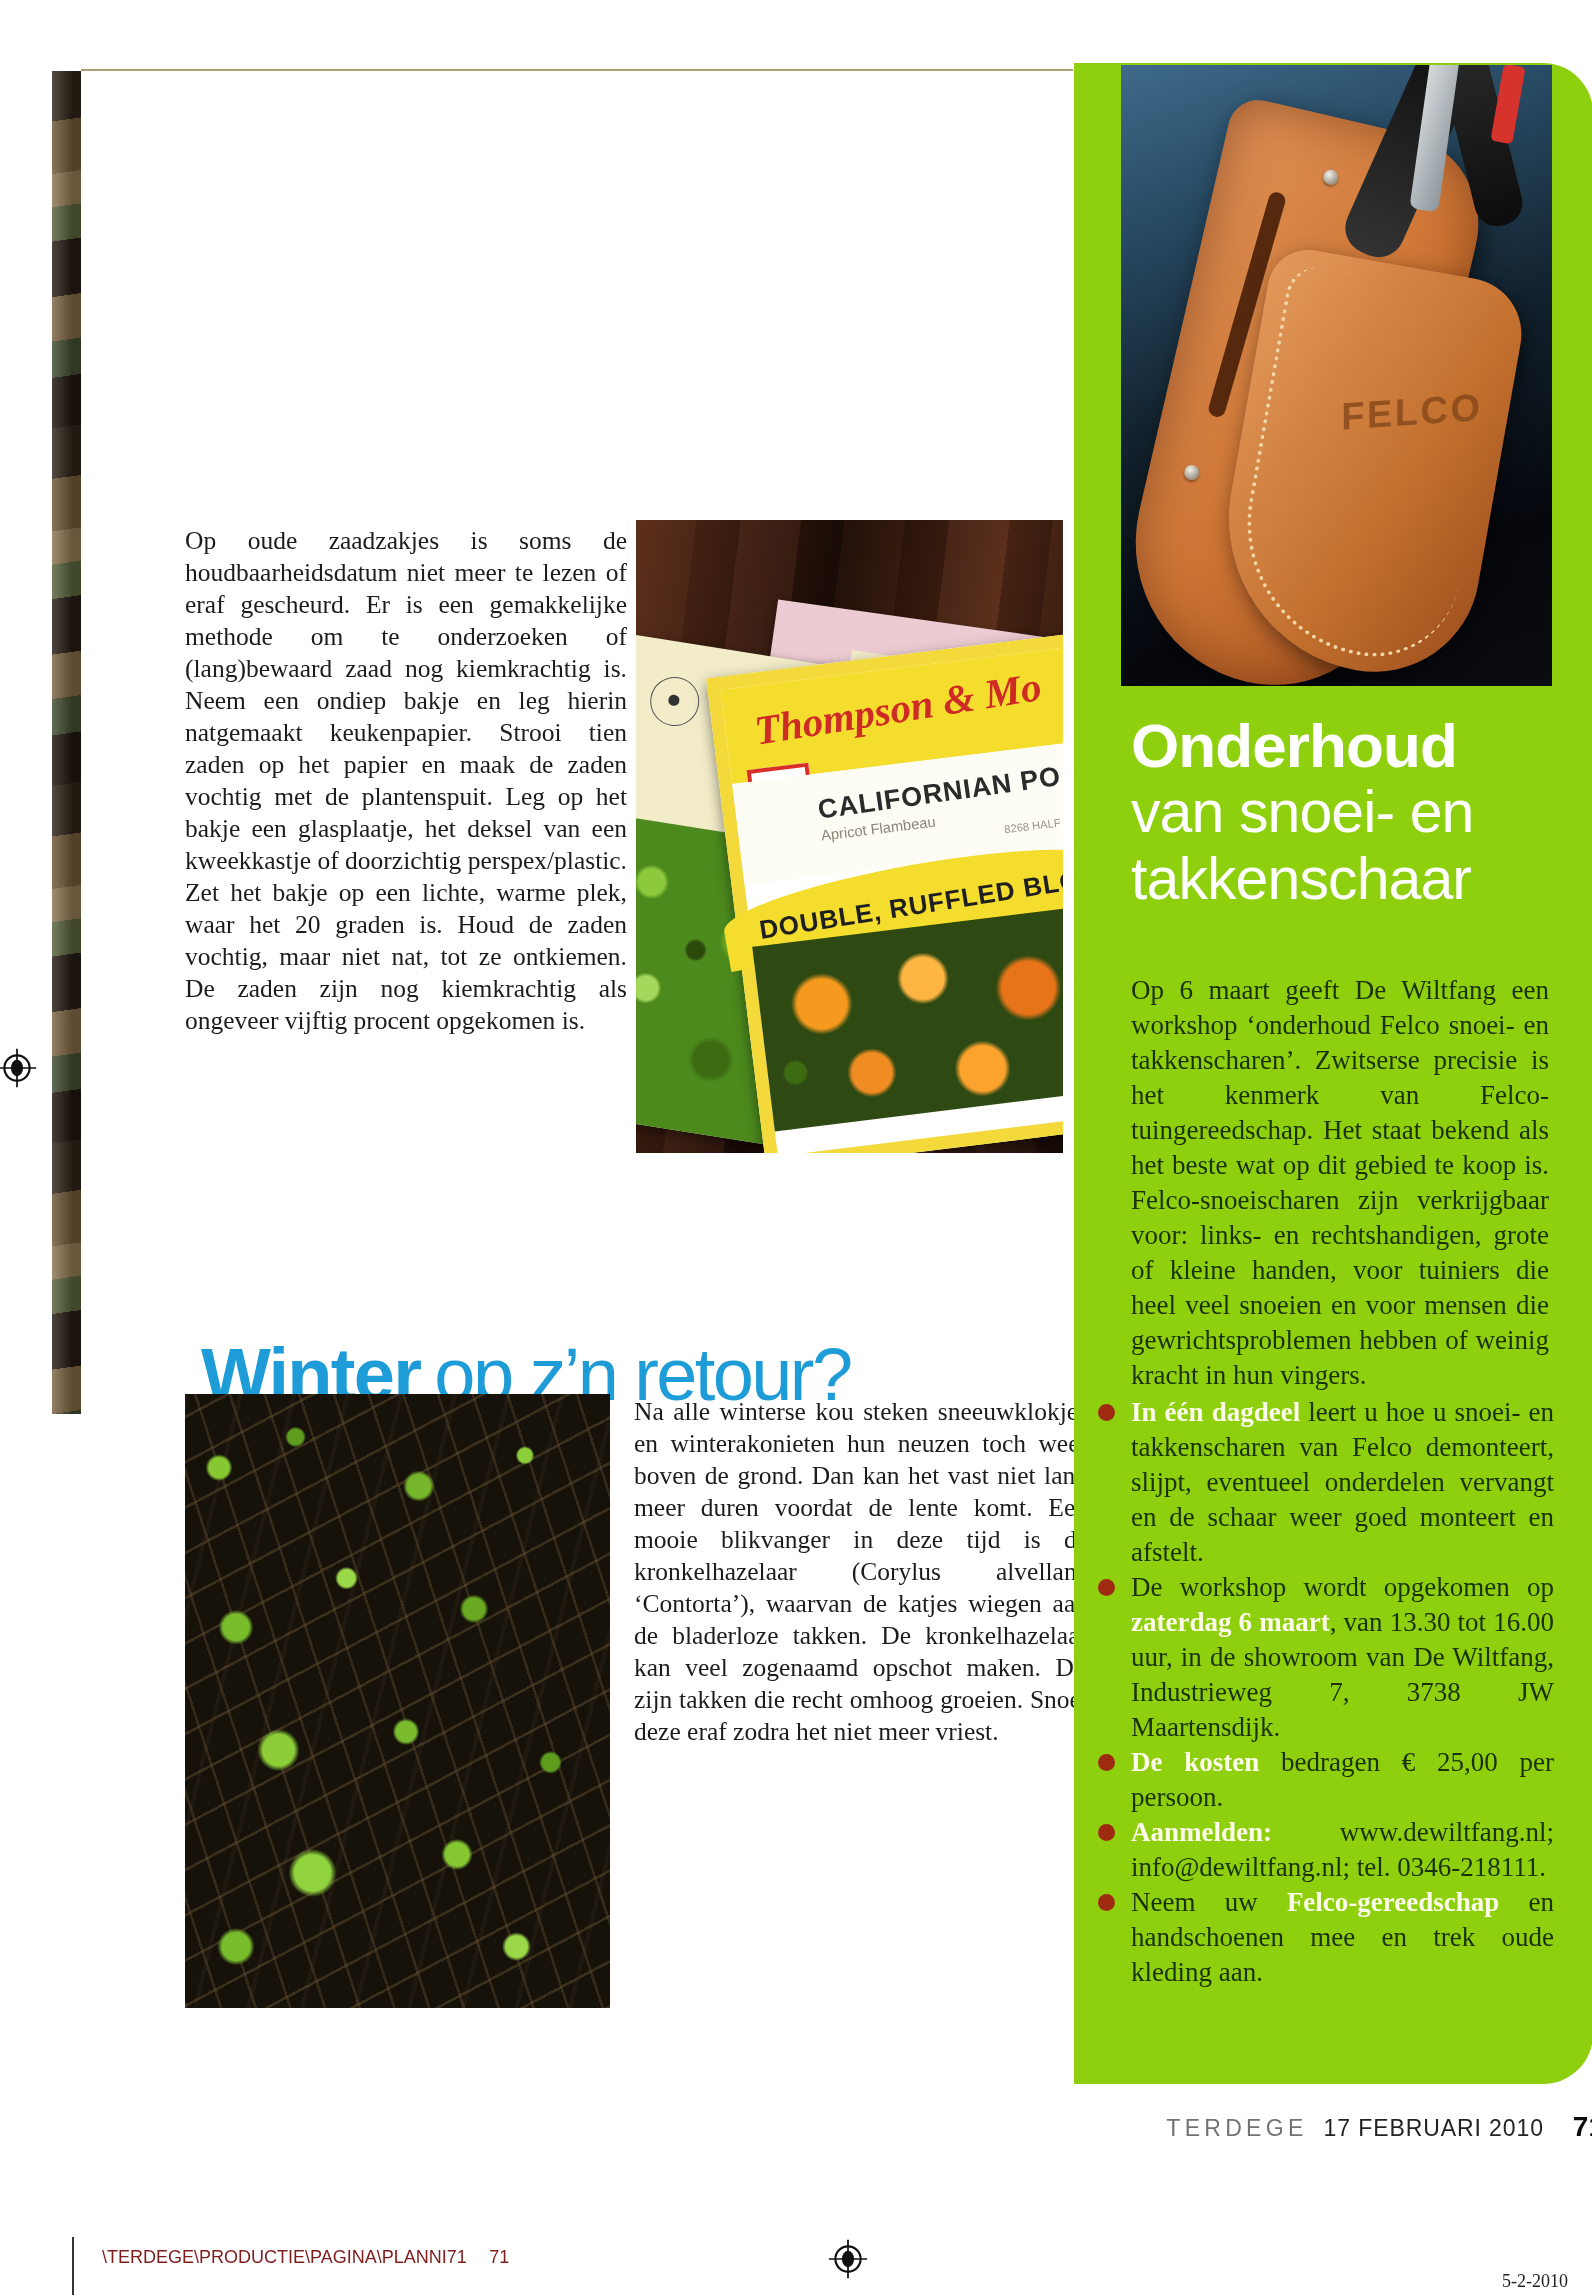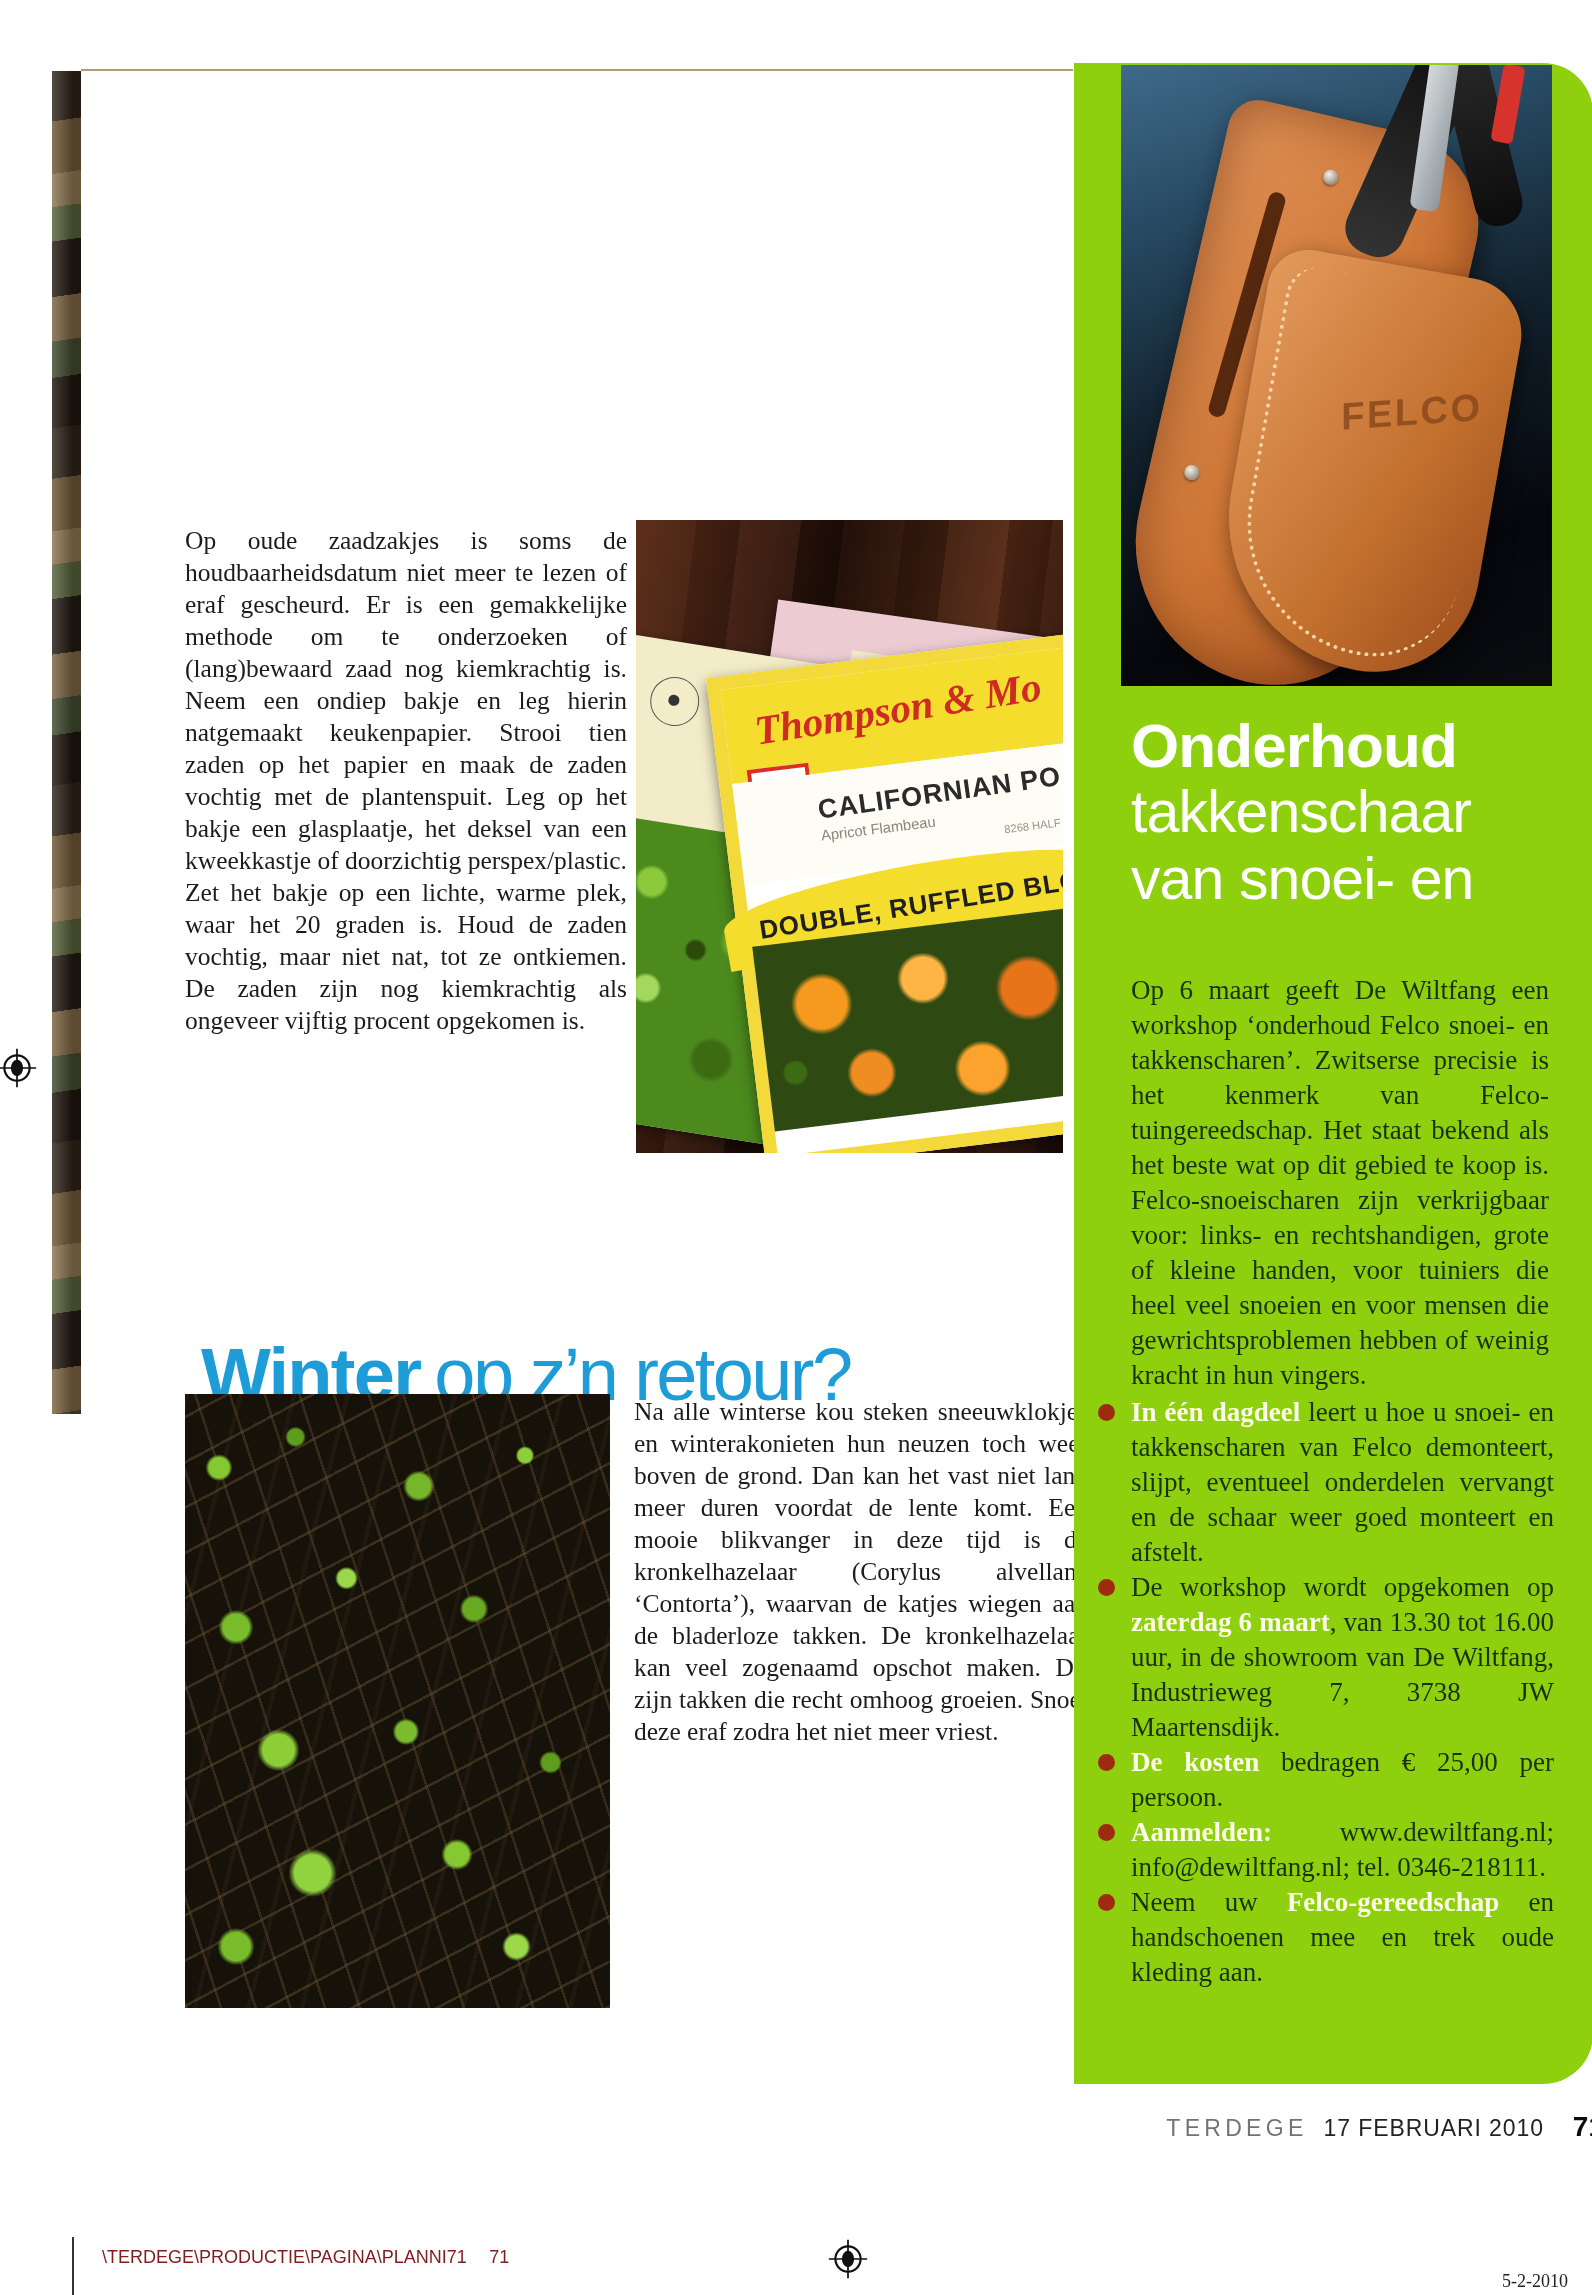--- a/index.html
+++ b/index.html
@@ -220,22 +220,22 @@
         <div class="felco-stamp">FELCO</div>
       </div>
       <div class="pruner"></div>
       <div class="pruner2"></div>
       <div class="pruner-metal"></div>
       <div class="red-sliver"></div>
     </div>
 
     <h2 class="side-heading" style="margin:0;">
       <span class="b">Onderhoud</span>
+      <span class="l">van snoei- en</span>
       <span class="l">takkenschaar</span>
-      <span class="l">van snoei- en</span>
     </h2>
 
     <p class="side-copy" style="margin:0;">Op 6 maart geeft De Wiltfang een workshop ‘onderhoud Felco snoei- en takkenscharen’. Zwitserse precisie is het kenmerk van Felco-tuingereedschap. Het staat bekend als het beste wat op dit gebied te koop is. Felco-snoeischaren zijn verkrijgbaar voor: links- en rechtshandigen, grote of kleine handen, voor tuiniers die heel veel snoeien en voor mensen die gewrichtsproblemen hebben of weinig kracht in hun vingers.</p>
 
     <ul class="side-bullets">
       <li><span></span><span class="hl-cream">In één dagdeel</span><span> leert u hoe u snoei- en takkenscharen van Felco demonteert, slijpt, eventueel onderdelen vervangt en de schaar weer goed monteert en afstelt.</span></li>
       <li><span>De workshop wordt opgekomen op </span><span class="hl-cream">zaterdag 6 maart</span><span>, van 13.30 tot 16.00 uur, in de showroom van De Wiltfang, Industrieweg 7, 3738 JW Maartensdijk.</span></li>
       <li><span></span><span class="hl-cream">De kosten</span><span> bedragen € 25,00 per persoon.</span></li>
       <li><span></span><span class="hl-cream">Aanmelden:</span><span> www.dewiltfang.nl; info@dewiltfang.nl; tel. 0346-218111.</span></li>
       <li><span>Neem uw </span><span class="hl-cream">Felco-gereedschap</span><span> en handschoenen mee en trek oude kleding aan.</span></li>

